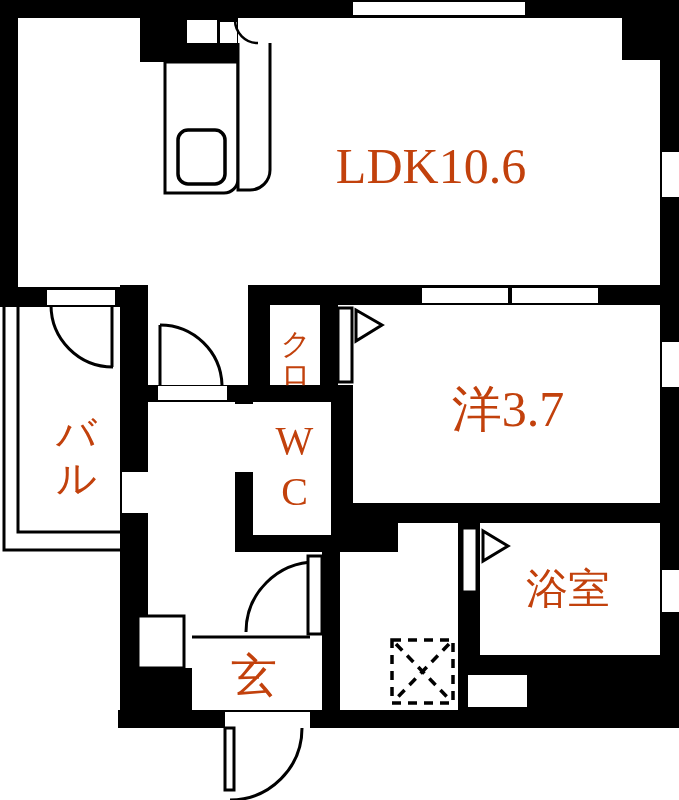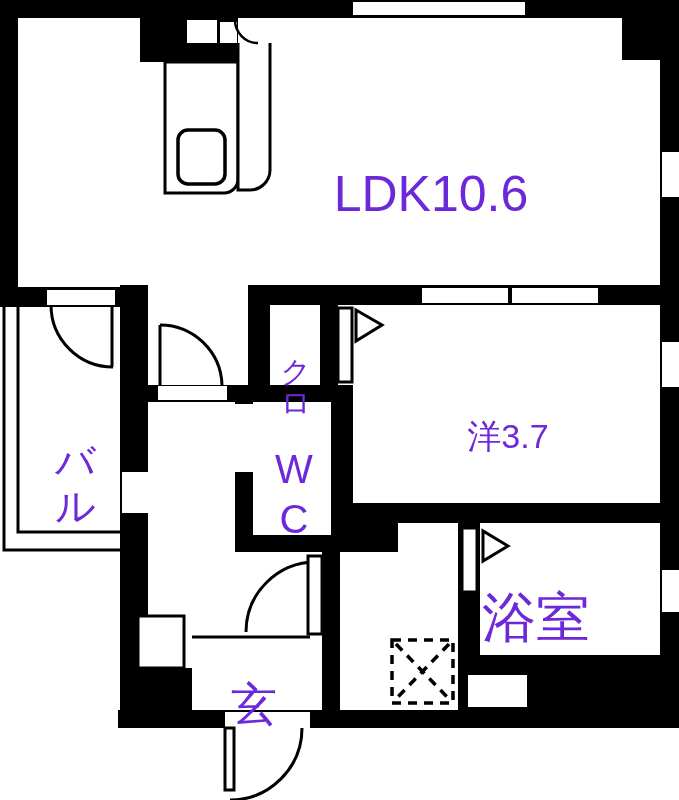--- a/index.html
+++ b/index.html
@@ -3,32 +3,31 @@
 <meta charset="utf-8">
 <style>
   html,body{margin:0;padding:0;background:#ffffff;}
   .plan{
     position:relative;width:679px;height:800px;background:#ffffff;overflow:hidden;
     font-family:"DejaVu Sans","Liberation Sans",sans-serif;
   }
   .plan svg{position:absolute;left:0;top:0;}
   .label{
     position:absolute;transform:translate(-50%,-50%);
-    color:#6d28d9;white-space:nowrap;line-height:1.05;
-    font-family:Liberation Sans, sans-serif;
-    margin-top:28px;
+    color:#c2410c;white-space:nowrap;line-height:1.05;
+    font-family:Liberation Serif, serif;
   }
   .vtext{writing-mode:vertical-rl;text-orientation:upright;letter-spacing:4px;}
   .lbl-ldk {left:431px;top:166px;font-size:50px;}
-  .lbl-yo  {left:508px;top:409px;font-size:34px;}
+  .lbl-yo  {left:508px;top:409px;font-size:50px;}
   .lbl-bal {left:76px; top:438px;font-size:40px;}
   .lbl-kuro{left:296px;top:347px;font-size:30px;}
   .lbl-wc  {left:294px;top:469px;font-size:40px;letter-spacing:6px;}
   .lbl-ut  {left:392px;top:592px;font-size:47px;}
-  .lbl-bath{left:536px;top:589px;font-size:54px;}
+  .lbl-bath{left:568px;top:589px;font-size:42px;}
   .lbl-gen {left:254px;top:676px;font-size:46px;}
 </style>
 </head>
 <body>
 
 <div class="plan">
 <svg width="679" height="800" viewBox="0 0 679 800">
 
   <g>
     <rect x="4" y="300" width="118" height="250" fill="none" stroke="#000" stroke-width="3"></rect>

